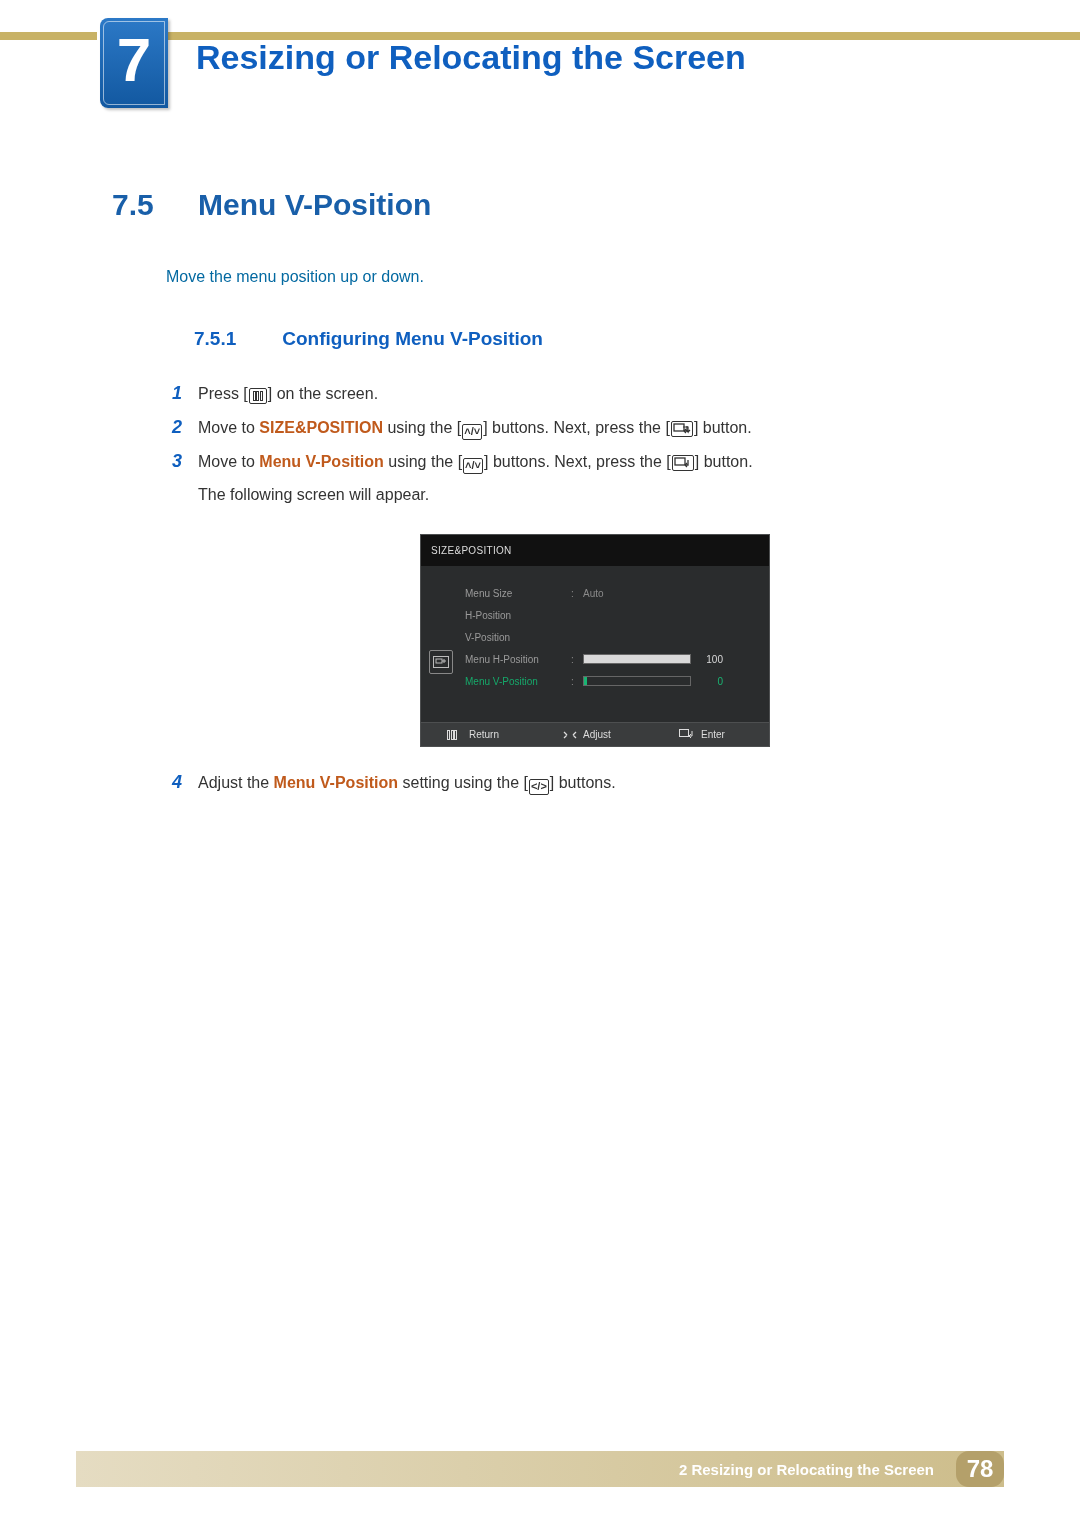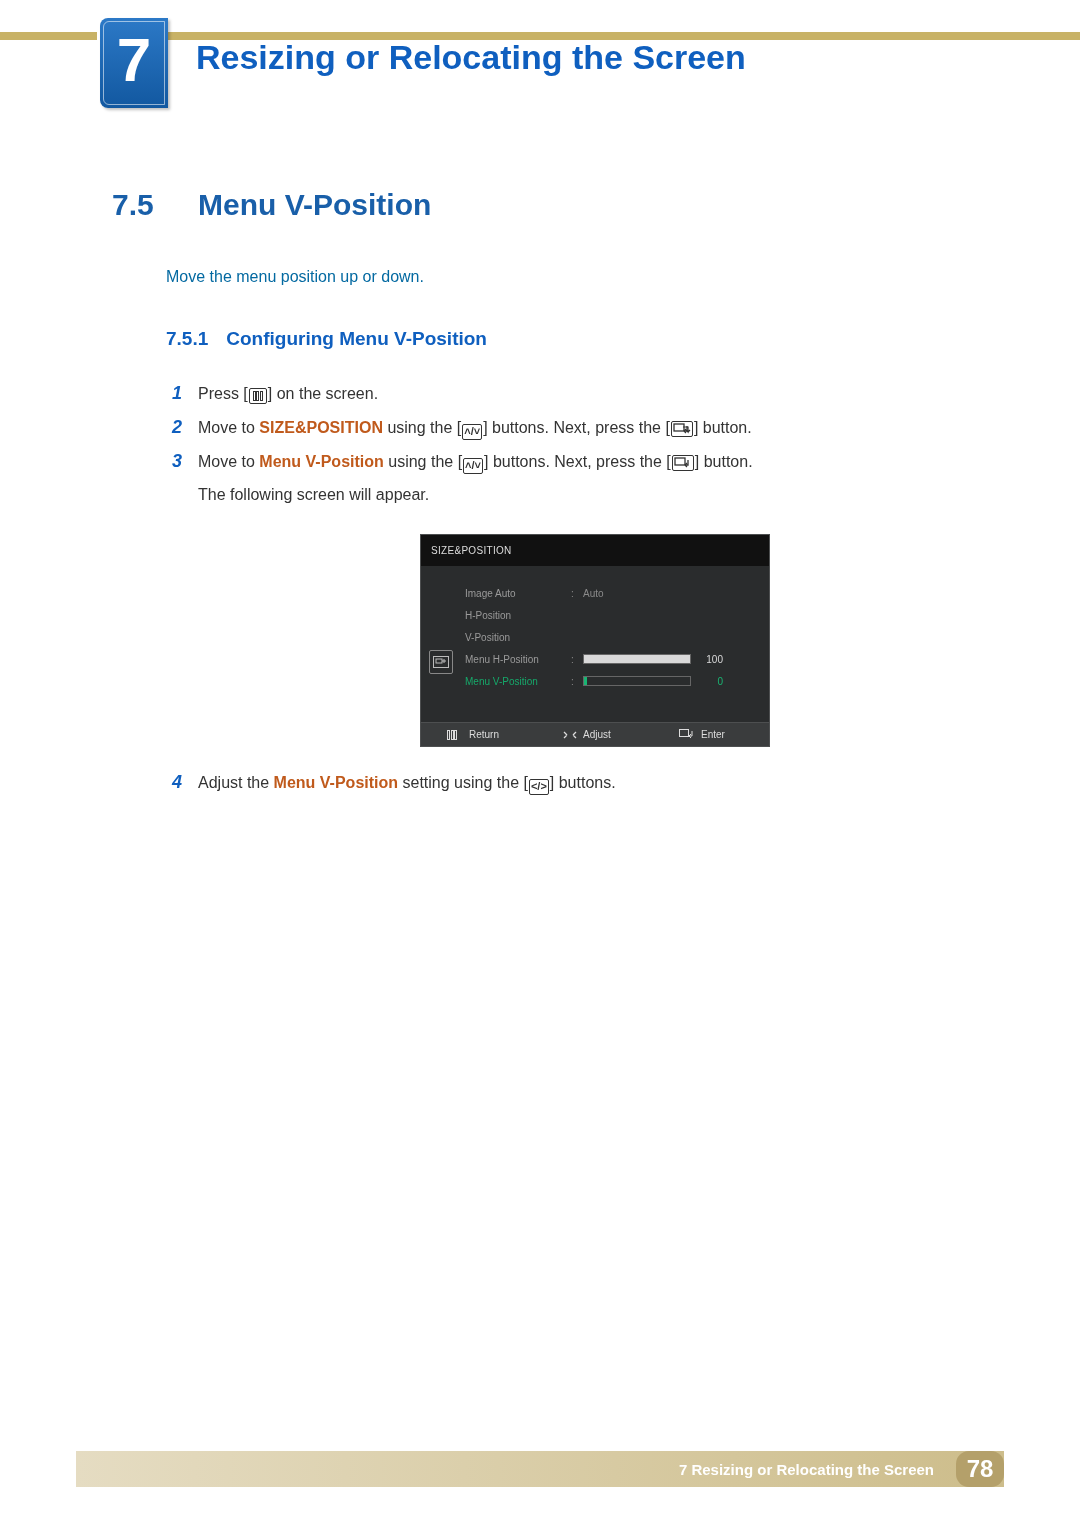--- a/index.html
+++ b/index.html
@@ -90,20 +90,21 @@
     display: flex;
     gap: 18px;
     margin-top: 42px;
     margin-left: 54px;
   }
   .subsec-num,
   .subsec-title {
     color: #0f5fbf;
     font-size: 19px;
     font-weight: 700;
+    margin-left: 28px;
   }
 
   ol.steps {
     list-style: none;
     margin-top: 26px;
     margin-left: 54px;
   }
   ol.steps > li {
     display: flex;
     gap: 16px;
@@ -326,21 +327,21 @@
               <div class="osd-iconbox">
                 <svg width="16" height="12" viewBox="0 0 16 12">
                     <rect x="0.5" y="0.5" width="15" height="11" fill="none" stroke="#bbb"></rect>
                     <rect x="3" y="3" width="6" height="4" fill="none" stroke="#bbb"></rect>
                     <path d="M9 5 h4 M11 3 v4" stroke="#bbb"></path>
                   </svg>
               </div>
             </div>
             <div class="osd-rows">
               <div class="osd-row">
-                <span class="osd-label">Image Auto</span>
+                <span class="osd-label">Menu Size</span>
                 <span class="osd-colon">:</span>
                 <span class="osd-val">Auto</span>
               </div>
               <div class="osd-row">
                 <span class="osd-label">H-Position</span>
               </div>
               <div class="osd-row">
                 <span class="osd-label">V-Position</span>
               </div>
               <div class="osd-row">
@@ -397,15 +398,15 @@
       <span class="step-num">4</span>
       <span class="step-body">
         <span>Adjust the </span><span class="kw-orange">Menu V-Position</span><span> setting using the [</span><span class="ibox chev">&lt;/&gt;</span><span>] buttons.</span>
       </span>
     </li>
 
   </ol>
 </div>
 
 <div class="footer-band">
-  <span class="footer-text">7 Resizing or Relocating the Screen</span>
+  <span class="footer-text">2 Resizing or Relocating the Screen</span>
   <span class="footer-num">78</span>
 </div>
 
 </body></html>

